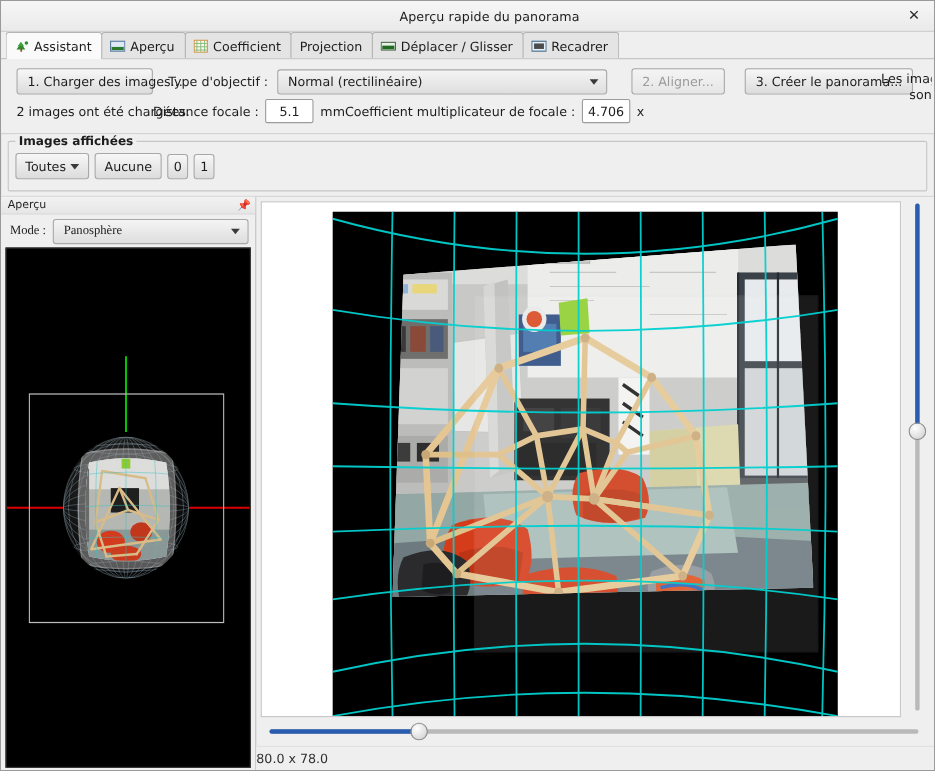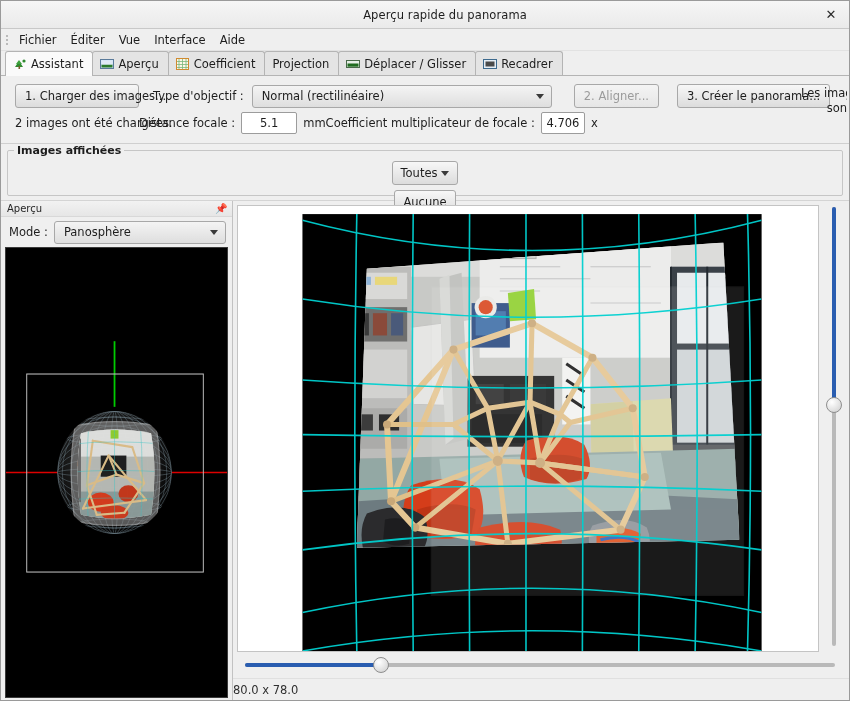--- a/index.html
+++ b/index.html
@@ -138,21 +138,21 @@
     position: relative;
     padding: 10px 6px 6px 6px;
     height: 46px;
     background: #efefef;
   }
   .groupbox > .legend {
     position: absolute; top: -7px; left: 6px;
     background: #efefef; padding: 0 3px;
     font-size: 11px; color: #1d1d1d; font-weight: bold;
   }
-  .gbrow { display: flex; align-items: center; gap: 5px; flex-direction: column; }
+  .gbrow { display: flex; align-items: center; gap: 5px; }
   .smallbtn {
     background: linear-gradient(to bottom,#f7f7f7,#dcdcdc);
     border: 1px solid #a8a8a8; border-radius: 3px;
     font-size: 11.5px; padding: 4px 8px; color: #1d1d1d; cursor: pointer;
     display: flex; align-items: center; gap: 4px;
   }
   .numbtn {
     background: linear-gradient(to bottom,#f7f7f7,#dcdcdc);
     border: 1px solid #a8a8a8; border-radius: 3px;
     font-size: 11.5px; width: 19px; height: 23px; color: #1d1d1d; cursor: pointer;
@@ -179,20 +179,21 @@
     height: 16px; display: flex; align-items: center;
     padding: 0 4px 0 6px; font-size: 10px; color: #262626;
     background: linear-gradient(to bottom,#f2f2f2,#e6e6e6);
     border-bottom: 1px solid #d8d8d8;
     justify-content: space-between;
   }
   .pin { font-size: 10px; color: #202020; cursor: pointer; }
   .dock-mode {
     height: 30px; display: flex; align-items: center; gap: 6px;
     padding: 0 6px 0 8px;
+    font-family: Liberation Serif, serif;
   }
   .preview-black {
     flex: 1; background: #000; margin: 0 4px 2px 4px;
     position: relative; overflow: hidden;
     border: 1px solid #3a3a3a;
   }
 
   
   .rightpane { flex: 1; display: flex; flex-direction: column; min-width: 0; }
   .canvas-row { flex: 1; display: flex; min-height: 0; }
@@ -253,32 +254,20 @@
 </head>
 <body>
 
 <div class="window">
 
   <div class="titlebar">
     <div class="title">Aperçu rapide du panorama</div>
     <div class="close">✕</div>
   </div>
 
-  <div class="menubar">
-    <div class="grip">
-      <i></i>
-        <i></i>
-        <i></i>
-    </div>
-    <div class="menu-item">Fichier</div>
-    <div class="menu-item">Éditer</div>
-    <div class="menu-item">Vue</div>
-    <div class="menu-item">Interface</div>
-    <div class="menu-item">Aide</div>
-  </div>
 
   <div class="tabbar">
 
     <div class="tab active">
       <span class="tabicon">
         <svg width="14" height="12" viewBox="0 0 14 12">
           <path d="M2 9 L6 3 L10 9 Z" fill="#2f8a2f"></path>
           <path d="M6 2 L9 6 L3 6 Z" fill="#3ea33e"></path>
           <rect x="5.5" y="8" width="1.6" height="3" fill="#7b5a2a"></rect>
           <circle cx="11" cy="3" r="1.6" fill="#2f8a2f"></circle>
@@ -348,21 +337,21 @@
       <div class="btn disabled" style="margin-left:22px;">2. Aligner...</div>
 
       <div class="btn" style="margin-left:18px;">3. Créer le panorama...</div>
     </div>
 
     <div class="row2">
       <div class="lbl" style="width:124px;">2 images ont été chargées.</div>
 
       <div class="lbl" style="">Distance focale :</div>
 
-      <div class="txtfield" style="width:56px;margin-left:6px;">5.1</div>
+      <div class="txtfield" style="width:44px;margin-left:6px;">5.1</div>
 
       <div class="lbl" style="margin-left:6px;">mm</div>
 
       <div class="lbl" style="margin-left:0;">Coefficient multiplicateur de focale :</div>
 
       <div class="txtfield" style="width:44px;margin-left:6px;">4.706</div>
 
       <div class="lbl" style="margin-left:6px;">x</div>
     </div>
 

